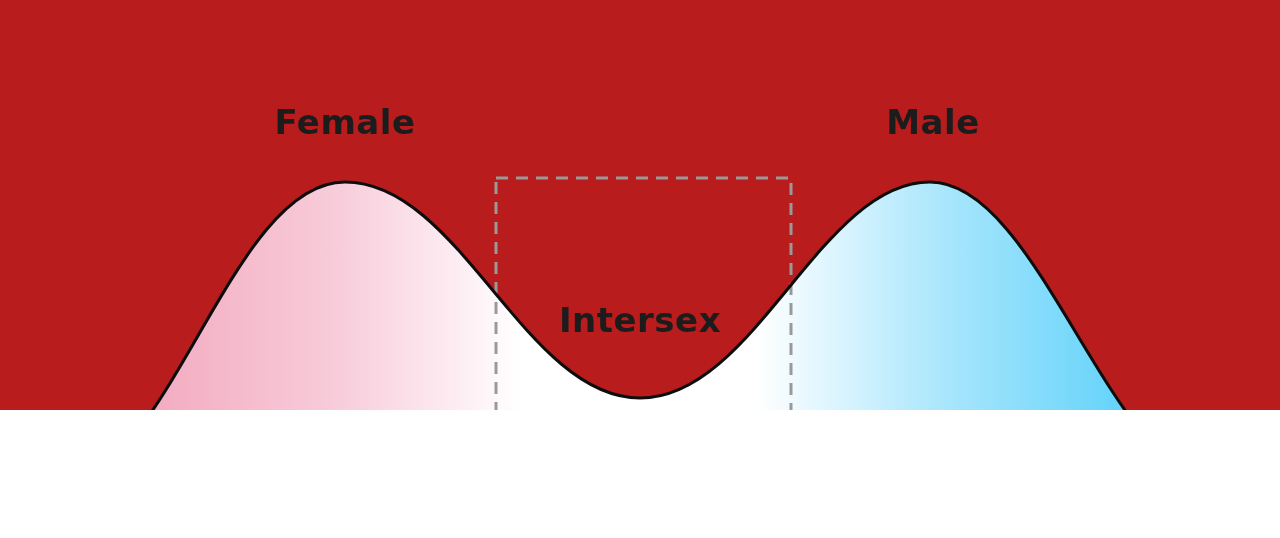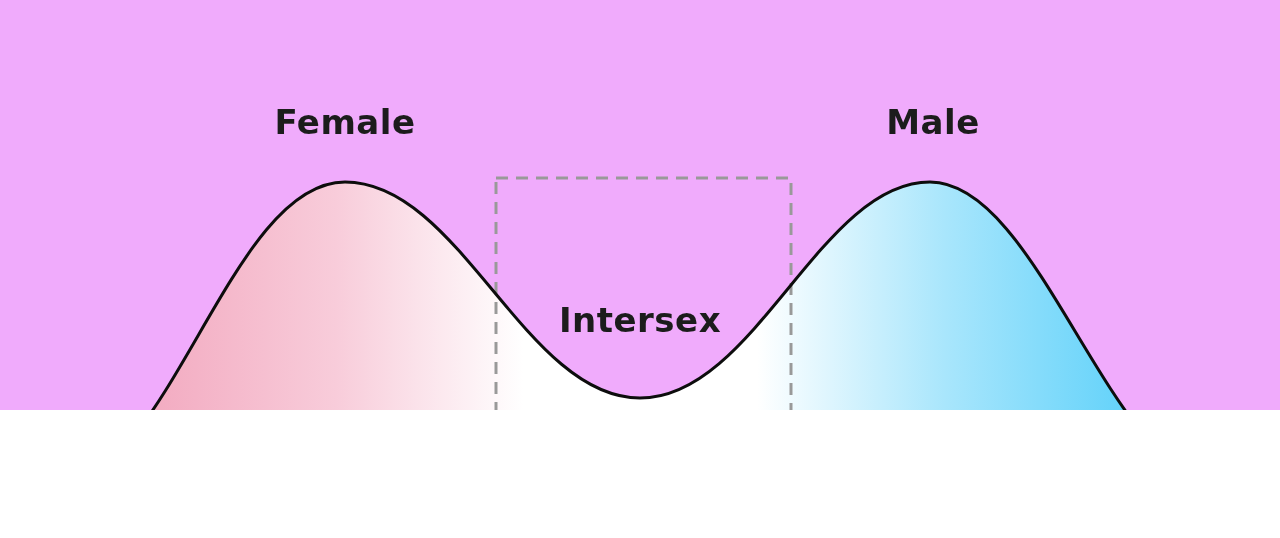--- a/index.html
+++ b/index.html
@@ -4,21 +4,21 @@
 <style>
   html, body {
     margin: 0;
     padding: 0;
     background: #ffffff;
   }
   .stage {
     position: relative;
     width: 1280px;
     height: 410px;
-    background: #f0abfc;
+    background: #b91c1c;
     overflow: hidden;
     font-family: "DejaVu Sans", "Liberation Sans", sans-serif;
   }
   .stage svg {
     display: block;
     width: 1280px;
     height: 538px;
   }
   .curve-fill {
     stroke: none;

